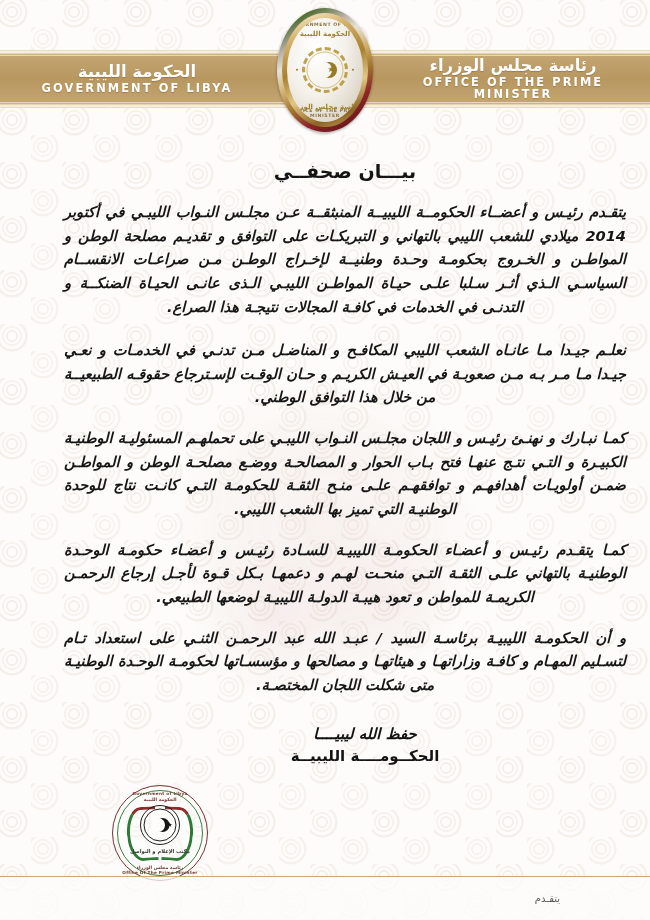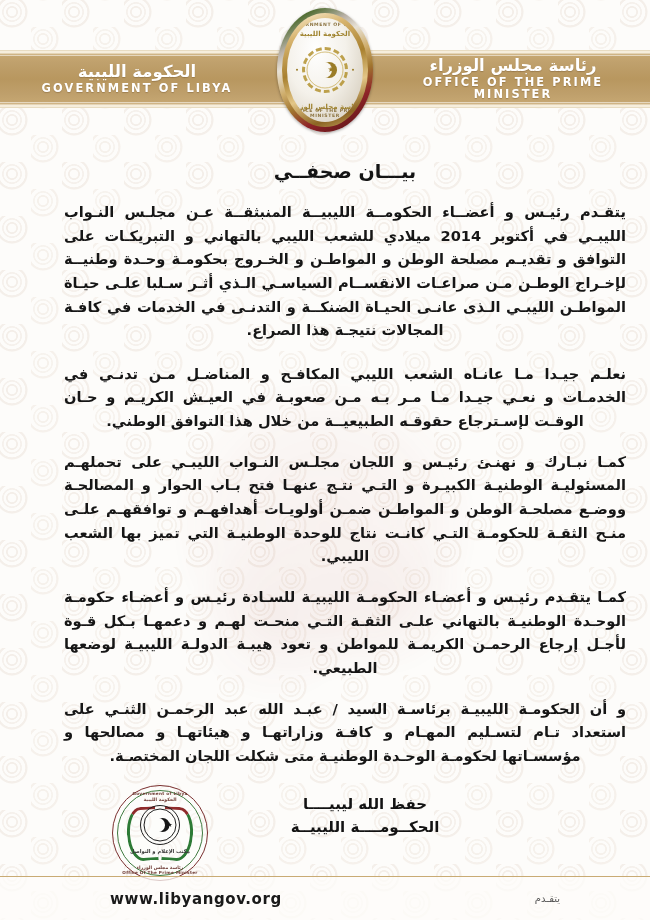--- a/index.html
+++ b/index.html
@@ -239,33 +239,34 @@
 
   .para {
     font-size: 14.6px;
     line-height: 1.62;
     color: #161616;
     font-weight: 700;
     text-align: justify;
     text-align-last: center;
     margin-bottom: 17px;
     letter-spacing: -0.1px;
+    font-style: italic;
   }
   .para.p1 { margin-bottom: 20px; }
 
   .signature {
     margin-top: 26px;
     text-align: center;
     font-size: 15px;
     font-weight: 700;
     color: #131313;
     line-height: 1.5;
     padding-left: 40px;
   }
-  .signature .line1 { letter-spacing: 1px; }
+  .signature .line1 { letter-spacing: 1px; font-style: italic; }
   .signature .line2 { letter-spacing: 2px; }
 
   
   .seal {
     position: absolute;
     left: 112px;
     top: 785px;
     width: 96px;
     height: 96px;
     z-index: 3;
@@ -476,16 +477,15 @@
     <div class="s-crescent"></div>
     <div class="s-star">★</div>
     <div class="s-label">مكتب الإعلام
 و التواصل</div>
     <div class="ar-ring-bot">رئاسة مجلس الوزراء</div>
     <div class="ring-text-bot">Office Of The Prime Minister</div>
   </div>
 
   <div class="footer">
     <div class="city">يتقـدم</div>
-    <div class="url">www.libyangov.org</div>
   </div>
 
 </div>
 
 </body></html>

